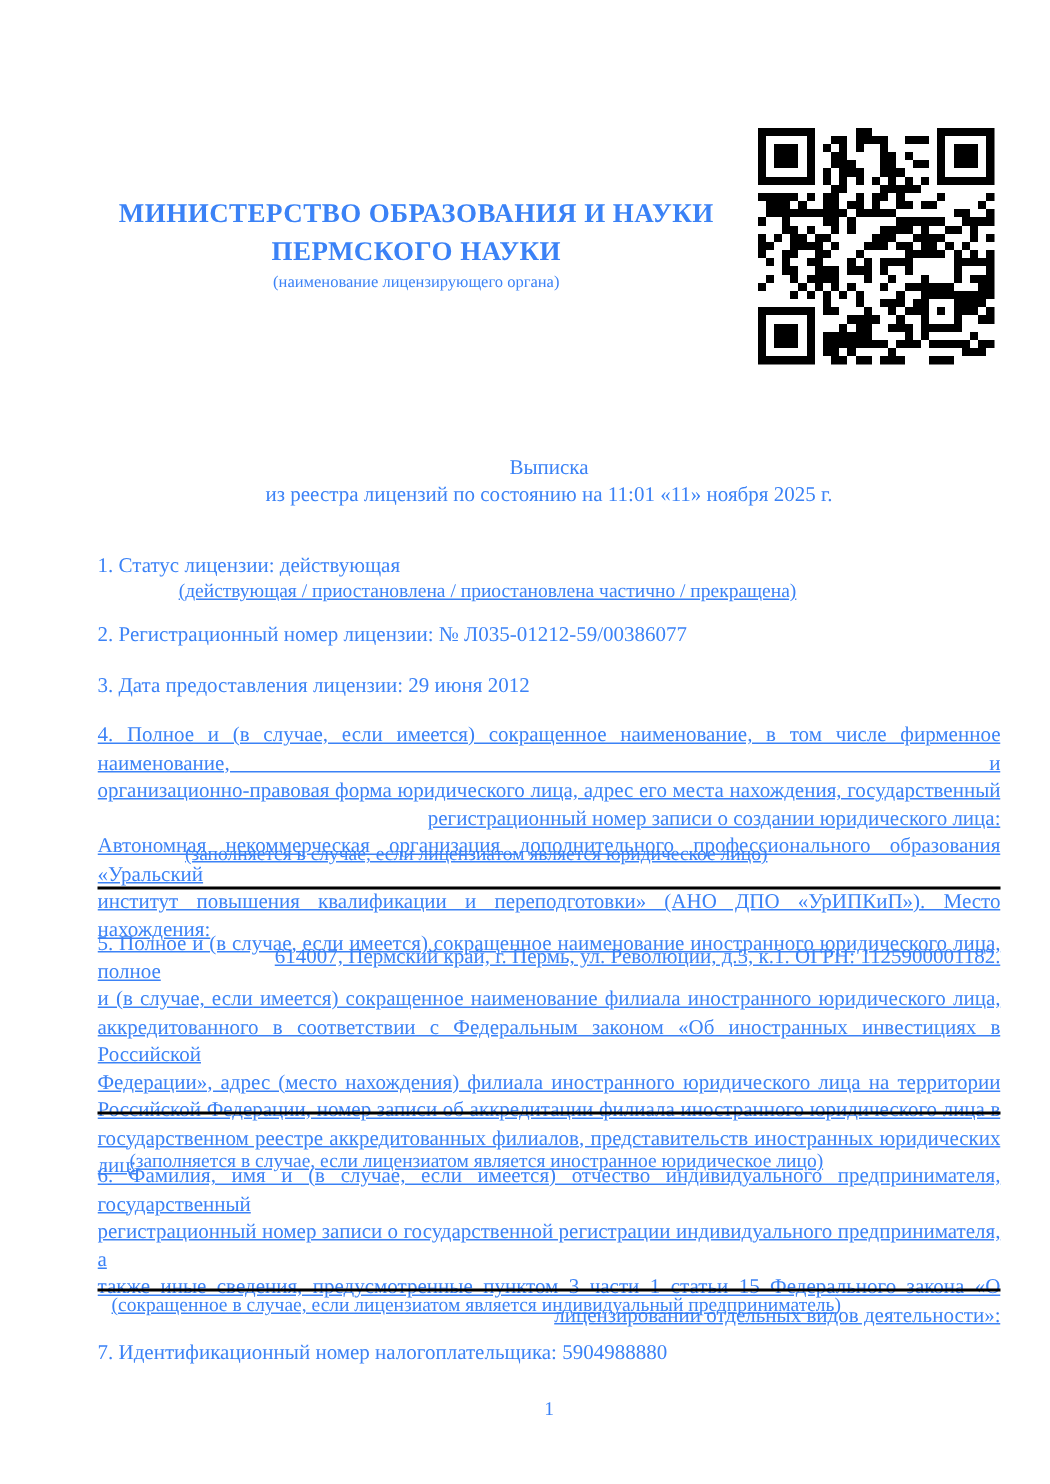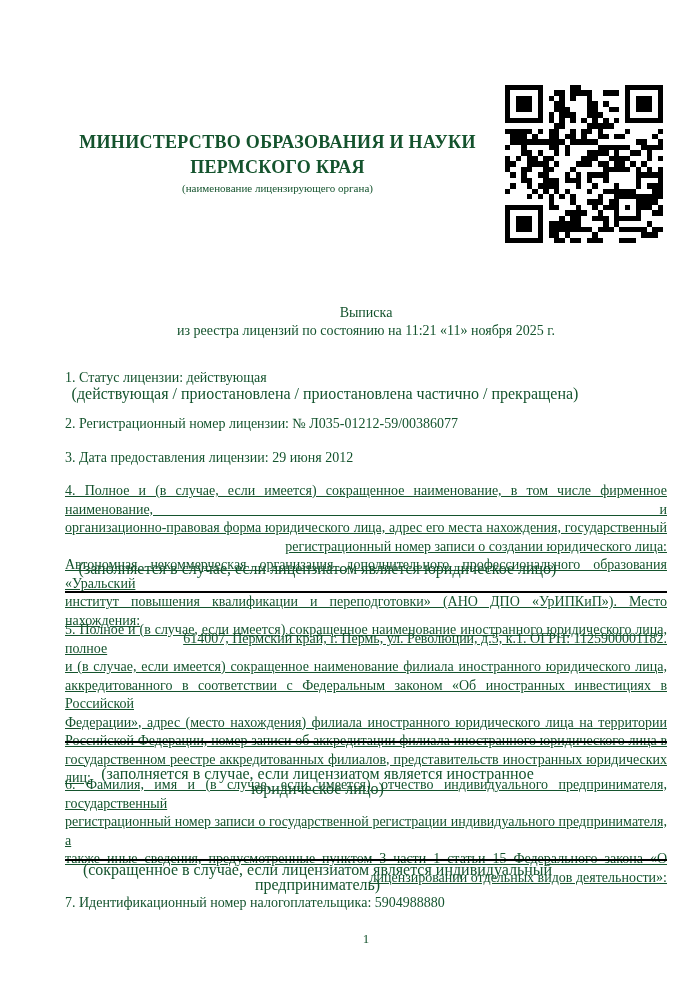--- a/index.html
+++ b/index.html
@@ -1,30 +1,30 @@
 <!DOCTYPE html>
 <html lang="ru"><head>
 <meta charset="utf-8">
 <style>
   html,body{margin:0;padding:0;background:#fff;}
   .page{
     position:relative;width:700px;height:989px;background:#ffffff;
-    font-family:"Liberation Serif","DejaVu Serif",serif;color:#14532d;
+    font-family:"Liberation Serif","DejaVu Serif",serif;color:#3b82f6;
     overflow:hidden;
   }
   .header{position:absolute;left:65px;top:130px;width:425px;text-align:center;}
   .h1{font-weight:bold;font-size:18px;line-height:25px;letter-spacing:.3px;}
   .hsub{font-size:11px;line-height:14px;margin-top:1px;}
   .title{position:absolute;left:65px;top:304px;width:602px;text-align:center;
          font-size:14px;line-height:17.5px;}
   .item{position:absolute;left:65px;width:602px;font-size:14px;line-height:18.5px;}
   .para{position:absolute;left:65px;width:602px;font-size:14px;line-height:18.5px;text-decoration:underline;}
   .pline{text-align:justify;text-align-last:justify;overflow:hidden;}
   .pline.left{text-align:right;text-align-last:auto;}
-  .ann{position:absolute;left:65px;text-align:center;font-size:16px;line-height:15px;}
+  .ann{position:absolute;left:65px;text-align:center;font-size:13px;line-height:15px;text-decoration:underline;}
   .w520{width:520px;}
   .w505{width:505px;}
   .rule{position:absolute;left:65px;width:602px;height:0;border-top:2px solid #000;}
   .qr{position:absolute;left:505px;top:85px;width:158px;height:158px;}
   .pagenum{position:absolute;left:65px;top:931px;width:602px;text-align:center;
            font-size:13px;line-height:16px;}
 </style>
 </head>
 <body>
 
@@ -450,27 +450,27 @@
       <rect x="15" y="28" width="1" height="1" fill="#000000"></rect>
       <rect x="16" y="28" width="1" height="1" fill="#000000"></rect>
       <rect x="17" y="28" width="1" height="1" fill="#000000"></rect>
       <rect x="21" y="28" width="1" height="1" fill="#000000"></rect>
       <rect x="22" y="28" width="1" height="1" fill="#000000"></rect>
       <rect x="23" y="28" width="1" height="1" fill="#000000"></rect>
     </svg>
 
   <header class="header">
     <div class="h1">МИНИСТЕРСТВО ОБРАЗОВАНИЯ И НАУКИ</div>
-    <div class="h1">ПЕРМСКОГО КРАЯ</div>
+    <div class="h1">ПЕРМСКОГО НАУКИ</div>
     <div class="hsub">(наименование лицензирующего органа)</div>
   </header>
 
   <section class="title">
     <div>Выписка</div>
-    <div>из реестра лицензий по состоянию на 11:21 «11» ноября 2025 г.</div>
+    <div>из реестра лицензий по состоянию на 11:01 «11» ноября 2025 г.</div>
   </section>
 
   <div class="item" style="top:369px">1. Статус лицензии: действующая</div>
   <div class="ann w520" style="top:386px">(действующая / приостановлена / приостановлена частично / прекращена)</div>
 
   <div class="item" style="top:415px">2. Регистрационный номер лицензии: № Л035-01212-59/00386077</div>
 
   <div class="item" style="top:449px">3. Дата предоставления лицензии: 29 июня 2012</div>
 
   <div class="para" style="top:482px">

